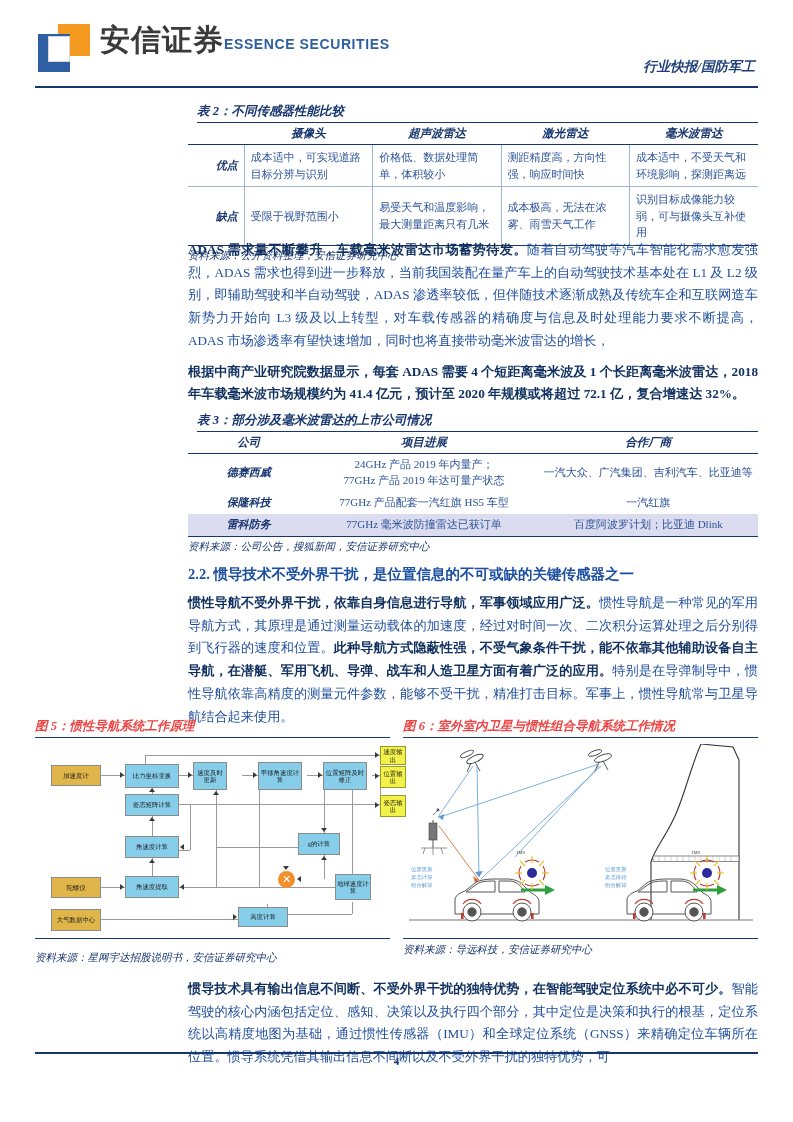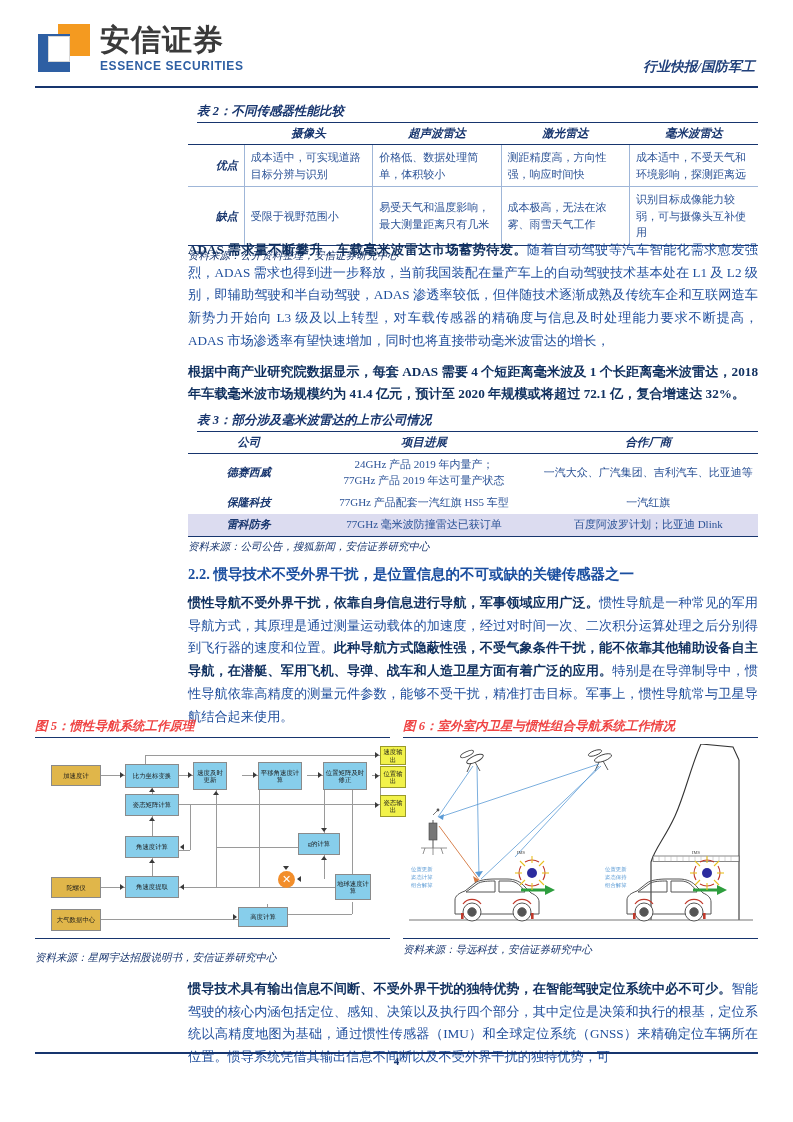--- a/index.html
+++ b/index.html
@@ -10,23 +10,23 @@
   }
   .page{position:absolute;inset:0;}
 
   
   .header{position:absolute;left:0;top:0;width:793px;height:92px;}
   .logo{position:absolute;left:38px;top:24px;display:flex;align-items:flex-start;}
   .logo-mark{position:relative;width:52px;height:48px;margin-right:10px;}
   .logo-mark .sq-orange{position:absolute;left:20px;top:0;width:32px;height:32px;background:#F49A20;}
   .logo-mark .sq-blue{position:absolute;left:0;top:10px;width:32px;height:38px;background:#2E5FA3;}
   .logo-mark .sq-white{position:absolute;left:10px;top:12px;width:20px;height:24px;background:#fff;border:1px solid #d8d8d8;}
-  .logo-text{display:flex;flex-direction:column;}
+  .logo-text{display:flex;flex-direction:row;}
   .logo-cn{font-family:"DejaVu Sans","Liberation Sans",sans-serif;font-weight:bold;font-size:30px;line-height:32px;color:#3a3a3a;letter-spacing:1px;}
-  .logo-en{font-family:"Liberation Sans",sans-serif;font-weight:bold;font-size:12px;letter-spacing:.6px;color:#2E5FA3;margin-top:3px;text-align:right;}
+  .logo-en{font-family:"Liberation Sans",sans-serif;font-weight:bold;font-size:14px;letter-spacing:.6px;color:#2E5FA3;margin-top:12px;text-align:right;}
   .header-right{position:absolute;right:38px;top:58px;font-size:13.5px;font-weight:bold;font-style:italic;color:#1f3f7a;}
   .header-rule{position:absolute;left:35px;top:86px;width:723px;height:2.2px;background:#17356e;}
 
   
   .content{position:absolute;left:188px;top:0;width:570px;}
 
   .tbl-title{font-size:12.5px;font-weight:bold;font-style:italic;color:#17356e;padding-bottom:2px;border-bottom:1.6px solid #17356e;margin-left:9px;}
   .src{font-size:10.5px;font-style:italic;color:#17356e;margin-top:3px;}
 
   table{border-collapse:collapse;width:100%;}

